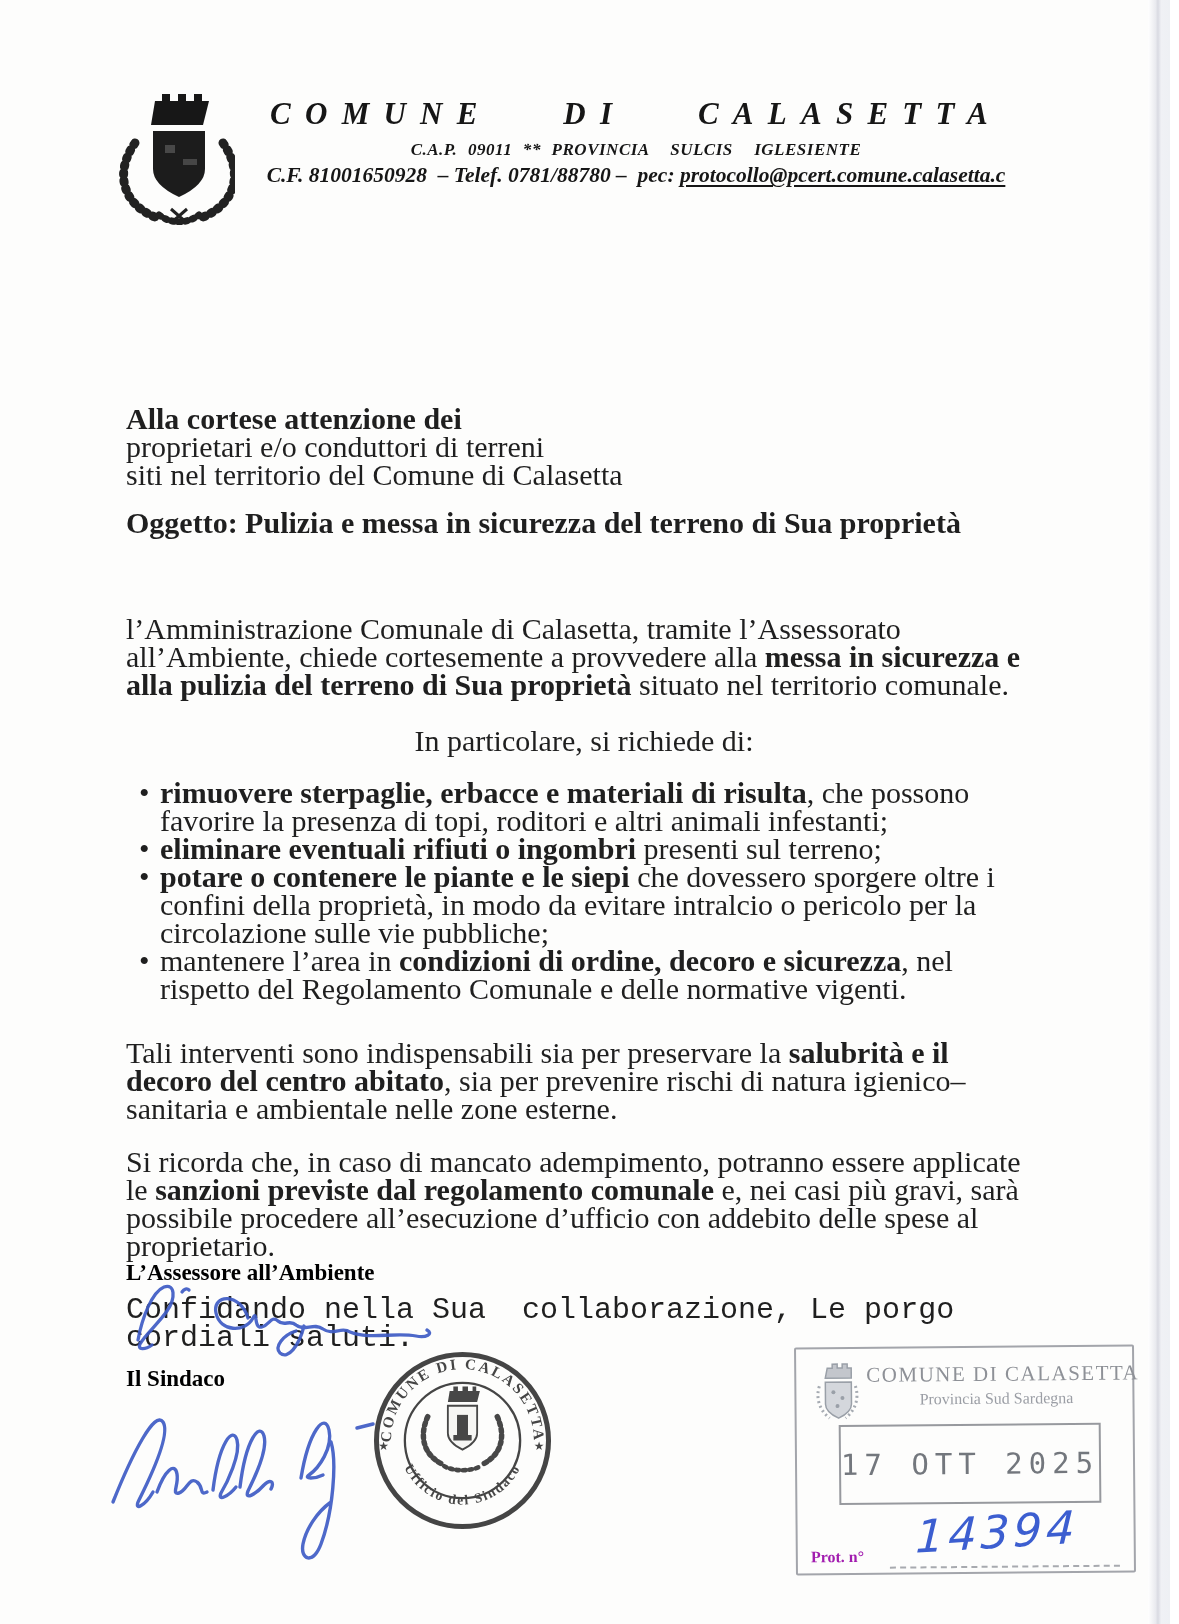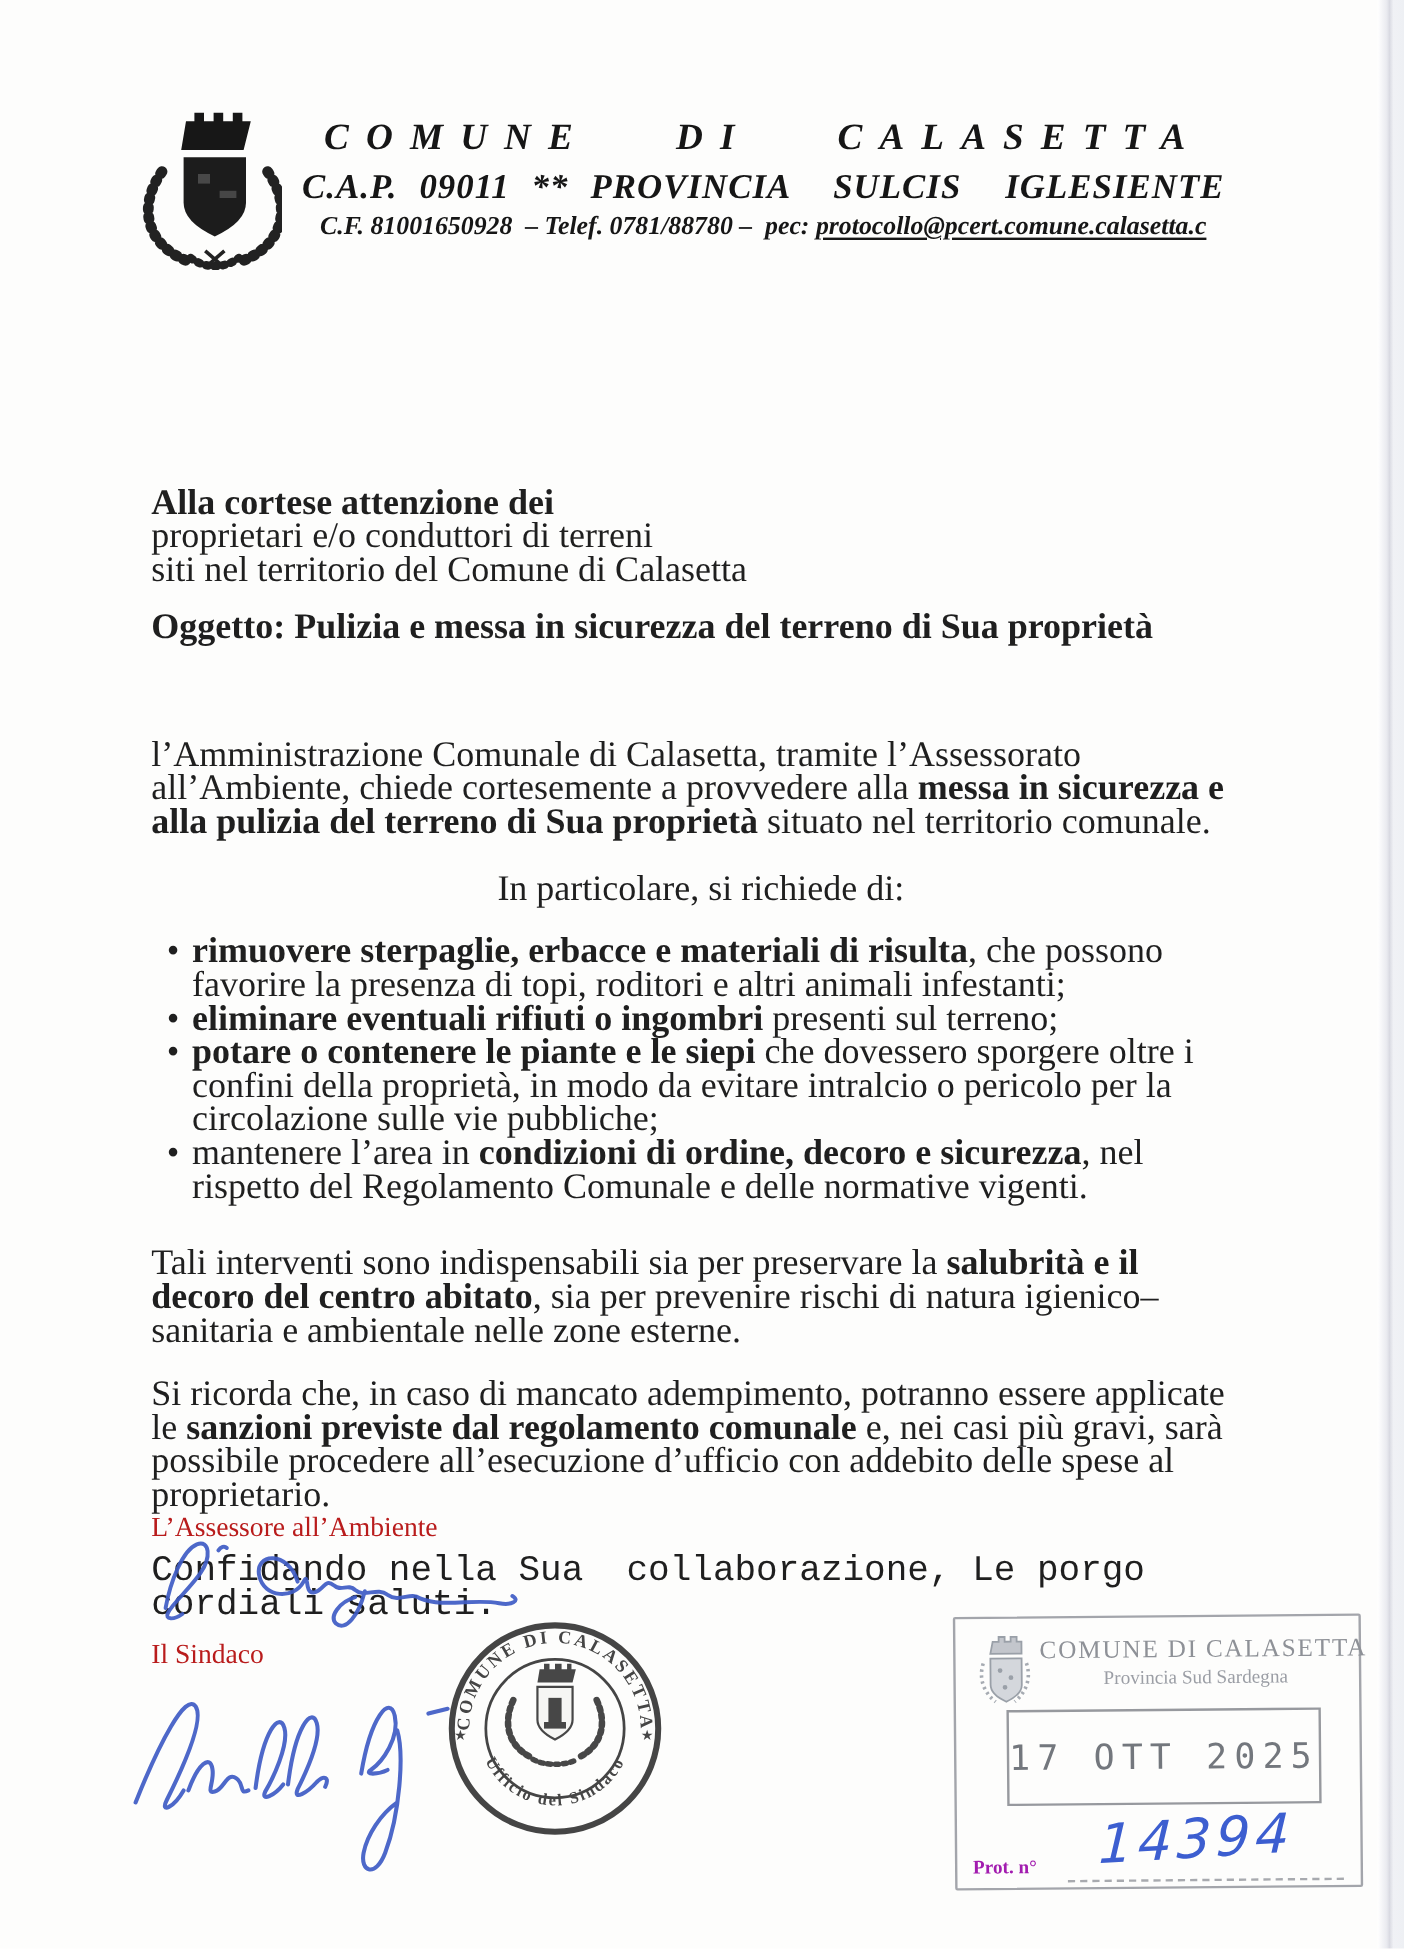--- a/index.html
+++ b/index.html
@@ -19,21 +19,21 @@
   
   .crest{position:absolute;left:95px;top:85px;width:140px;height:140px;}
   .head-text{
     position:absolute;left:230px;top:96px;width:812px;
     text-align:center;font-style:italic;font-weight:bold;color:#161616;
   }
   .head-title{
     font-size:31px;letter-spacing:0.46em;word-spacing:1.6em;white-space:nowrap;
   }
   .head-cap{
-    margin-top:8px;font-size:29px;letter-spacing:0.03em;word-spacing:0.35em;white-space:pre-wrap;
+    margin-top:8px;font-size:17px;letter-spacing:0.03em;word-spacing:0.35em;white-space:pre-wrap;
   }
   .head-cf{
     margin-top:3px;font-size:21.5px;white-space:pre-wrap;
   }
   .head-cf .pec{text-decoration:underline;text-decoration-thickness:2px;text-underline-offset:3px;font-style:italic;}
   
   .main{
     position:absolute;left:126px;top:405px;width:916px;
     font-size:30px;line-height:28px;
   }
@@ -44,21 +44,21 @@
   .p1{margin-top:78px !important;}
   .intro{margin-top:28px !important;text-align:center;}
   .bullets{margin-top:24px !important;}
   .bullet{position:relative;padding-left:34px;white-space:pre-wrap;}
   .bullet::before{content:"•";position:absolute;left:13px;top:0;}
   .p3{margin-top:36px !important;}
   .p4{margin-top:25px !important;}
   .closing{margin-top:36px !important;font-family:Liberation Mono, monospace;}
   
   .sig-label{
-    position:absolute;left:126px;font-size:23px;font-weight:normal;color:#b91c1c;white-space:nowrap;
+    position:absolute;left:126px;font-size:23px;font-weight:bold;color:#000000;white-space:nowrap;
   }
   .assessore-label{top:1260px;}
   .sindaco-label{top:1366px;}
   .sig-svg{position:absolute;}
   .assessore-sig{left:118px;top:1276px;width:332px;height:100px;}
   .sindaco-sig{left:103px;top:1384px;width:282px;height:186px;}
   
   .seal{position:absolute;left:371px;top:1349px;width:183px;height:183px;opacity:.88;}
   
   .stamp{

